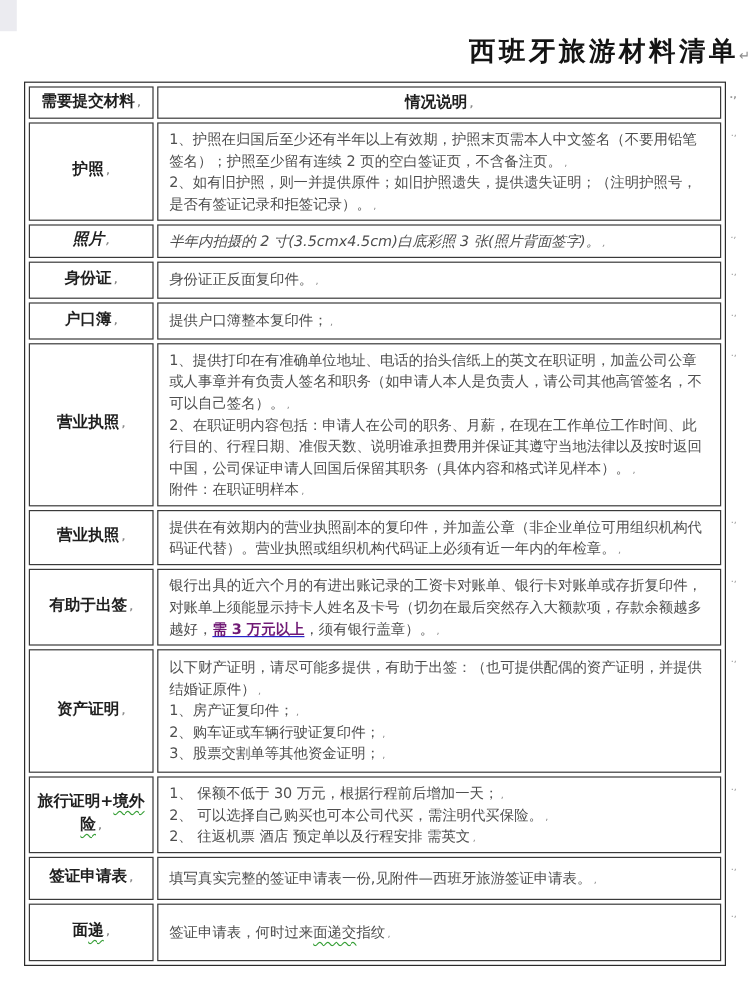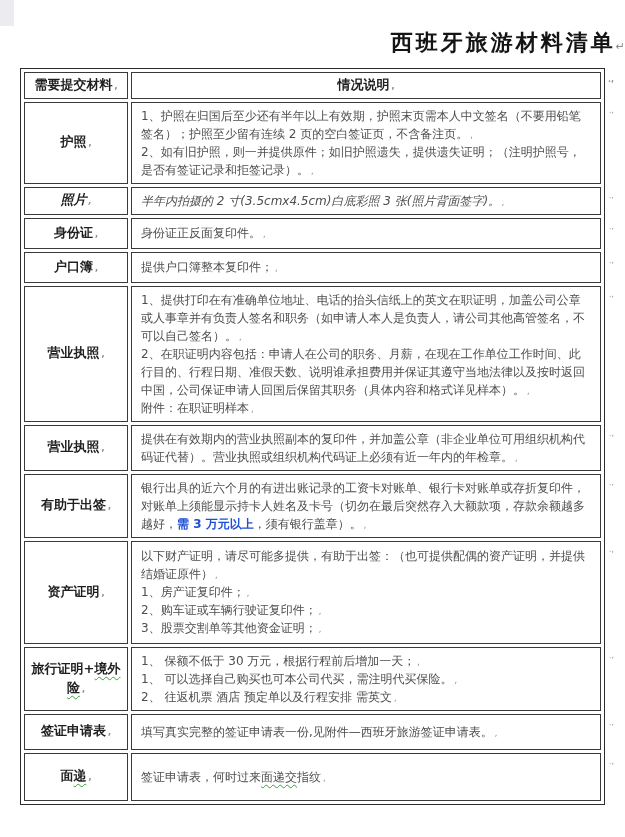--- a/index.html
+++ b/index.html
@@ -25,21 +25,21 @@
     font-size:13px;padding:3px 2px;line-height:1.45;
   }
   td.desc-cell{
     color:#4e4e4e;font-size:12px;padding:4px 9px;line-height:1.5;
     position:relative;text-align:left;
   }
   td.hdr{font-weight:bold;color:#1f1f1f;text-align:center;font-size:13px;padding:3px;}
   .para{margin:0;}
   .cell-mark{font-size:8px;color:#8a8a8a;margin-left:2px;vertical-align:baseline;}
   .row-mark{position:absolute;right:-14px;top:2px;font-size:8px;color:#9a9a9a;}
-  .seg-blue{color:#1d4ed8;font-weight:bold;text-decoration-color:#2626cc;text-underline-offset:2px;}
+  .seg-blue{color:#701a75;font-weight:bold;text-decoration:underline;text-decoration-color:#2626cc;text-underline-offset:2px;}
   .seg-wavy{text-decoration:underline wavy #3aa03a;text-decoration-thickness:1px;text-underline-offset:3px;}
 </style>
 </head>
 <body>
 
 <div class="corner-artifact"></div>
 
 <div class="doc-title">
   <span>西班牙旅游材料清单</span><span class="para-mark">↵</span>
 </div>
@@ -109,21 +109,21 @@
           <div class="para"><span>1、房产证复印件；</span><span class="cell-mark">,</span></div>
           <div class="para"><span>2、购车证或车辆行驶证复印件；</span><span class="cell-mark">,</span></div>
           <div class="para"><span>3、股票交割单等其他资金证明；</span><span class="cell-mark">,</span></div>
           <span class="row-mark">.,</span>
         </td>
       </tr>
       <tr style="height: 53px;">
         <td class="label-cell"><span>旅行证明+</span><span class="seg-wavy">境外险</span><span class="cell-mark">,</span></td>
         <td class="desc-cell">
           <div class="para"><span>1、 保额不低于 30 万元，根据行程前后增加一天；</span><span class="cell-mark">,</span></div>
-          <div class="para"><span>1、 可以选择自己购买也可本公司代买，需注明代买保险。</span><span class="cell-mark">,</span></div>
+          <div class="para"><span>2、 可以选择自己购买也可本公司代买，需注明代买保险。</span><span class="cell-mark">,</span></div>
           <div class="para"><span>2、 往返机票 酒店 预定单以及行程安排 需英文</span><span class="cell-mark">,</span></div>
           <span class="row-mark">.,</span>
         </td>
       </tr>
       <tr style="height: 36px; margin-top: 31px;">
         <td class="label-cell"><span>签证申请表</span><span class="cell-mark">,</span></td>
         <td class="desc-cell">
           <div class="para"><span>填写真实完整的签证申请表一份,见附件—西班牙旅游签证申请表。</span><span class="cell-mark">,</span></div>
           <span class="row-mark">.,</span>
         </td>

